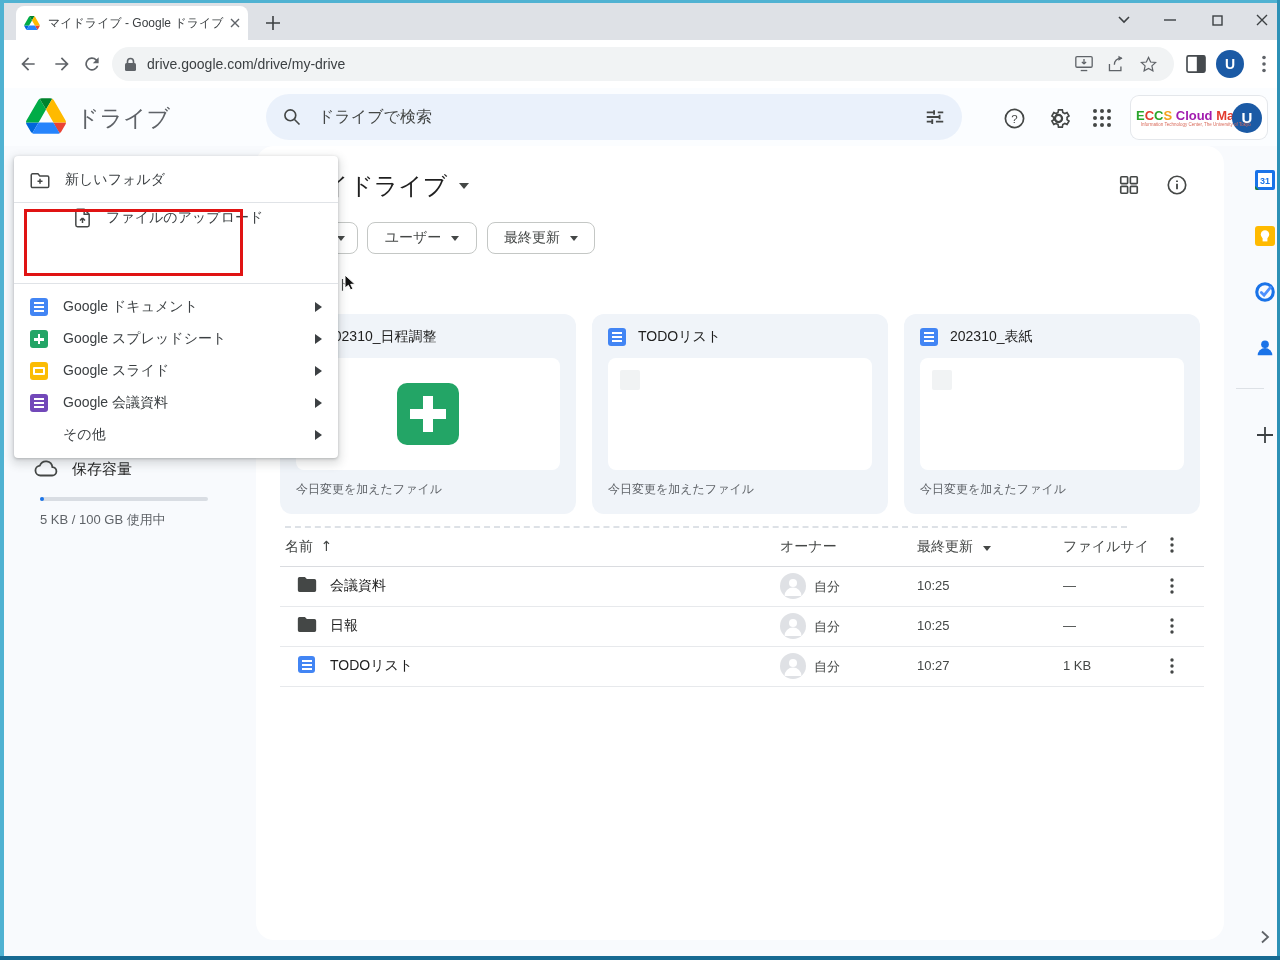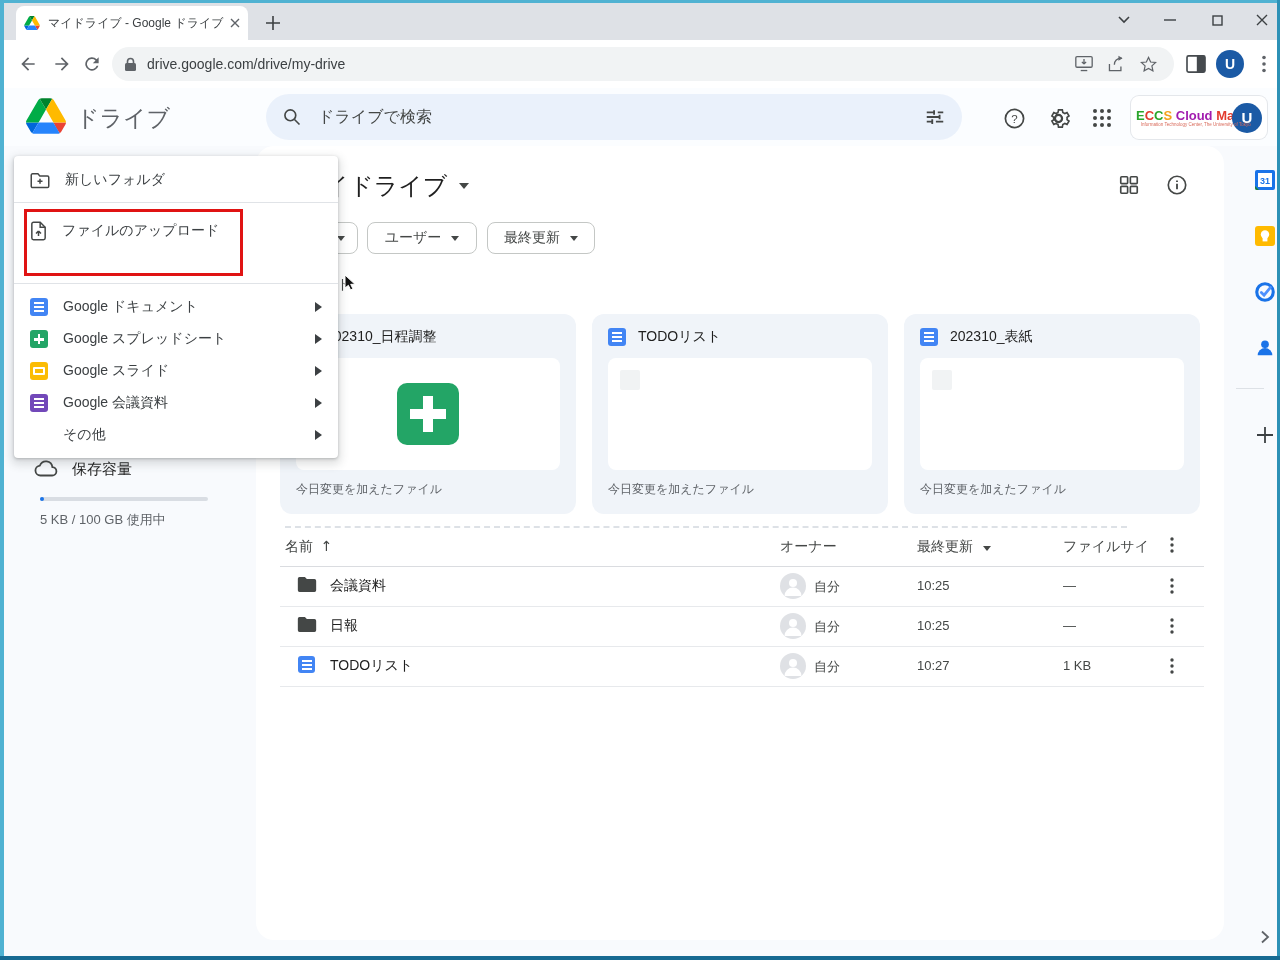--- a/index.html
+++ b/index.html
@@ -510,21 +510,21 @@
   <div class="mi" style="top:6px;height:36px;">
     <span>
       <svg width="20" height="17" viewBox="0 0 24 20" fill="none" stroke="#444746" stroke-width="1.8">
         <path d="M9.5 2l2.3 2.5H21a1.5 1.5 0 0 1 1.5 1.5v11a1.5 1.5 0 0 1-1.5 1.5H3A1.5 1.5 0 0 1 1.5 17V3.5A1.5 1.5 0 0 1 3 2z"></path>
         <path d="M12 8v6M9 11h6"></path>
       </svg>
     </span>
     <span>新しいフォルダ</span>
   </div>
   <div class="mdiv" style="top:46px;"></div>
-  <div class="mi" style="top:59px;">
+  <div class="mi" style="top:46px;margin-left:44px;">
     <span>
       <svg width="17" height="20" viewBox="0 0 20 24" fill="none" stroke="#444746" stroke-width="1.8">
         <path d="M12 1.5H4A2 2 0 0 0 2 3.5v17a2 2 0 0 0 2 2h12a2 2 0 0 0 2-2V7.5z"></path>
         <path d="M12 1.5v6h6"></path>
             <path d="M10 18v-6m0 0l-3 3m3-3l3 3"></path>
       </svg>
     </span>
     <span>ファイルのアップロード</span>
   </div>
   <div class="mdiv" style="top:127px;"></div>

